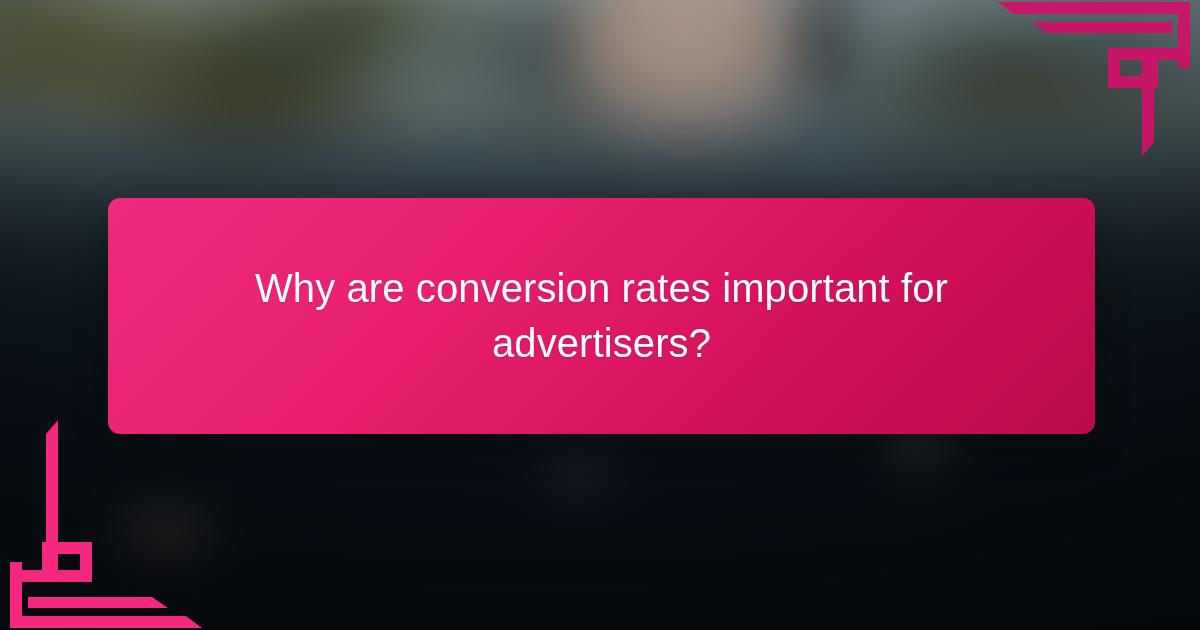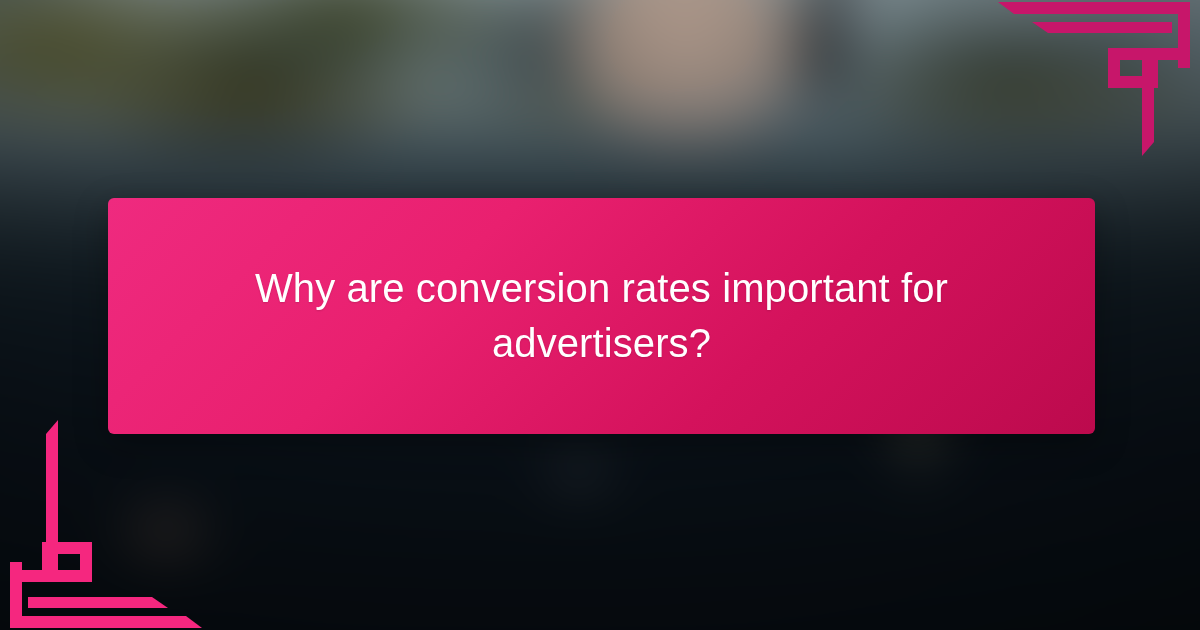--- a/index.html
+++ b/index.html
@@ -102,21 +102,21 @@
   .deco-tr { top:0; right:0; width:210px; height:160px; }
   .deco-bl { bottom:0; left:0; width:210px; height:215px; }
 
   
   .question-card {
     position:absolute;
     left:108px;
     top:198px;
     width:987px;
     height:236px;
-    border-radius:6px;
+    border-radius:12px;
     background:linear-gradient(135deg, #ef2a7f 0%, #e9206f 34%, #d4125c 66%, #bc0a4d 100%);
     display:flex;
     align-items:center;
     justify-content:center;
     padding:18px 96px;
     box-shadow:0 10px 34px rgba(0,0,0,.30);
   }
   .question-text {
     color:#ffffff;
     font-family:"Liberation Sans", sans-serif;

